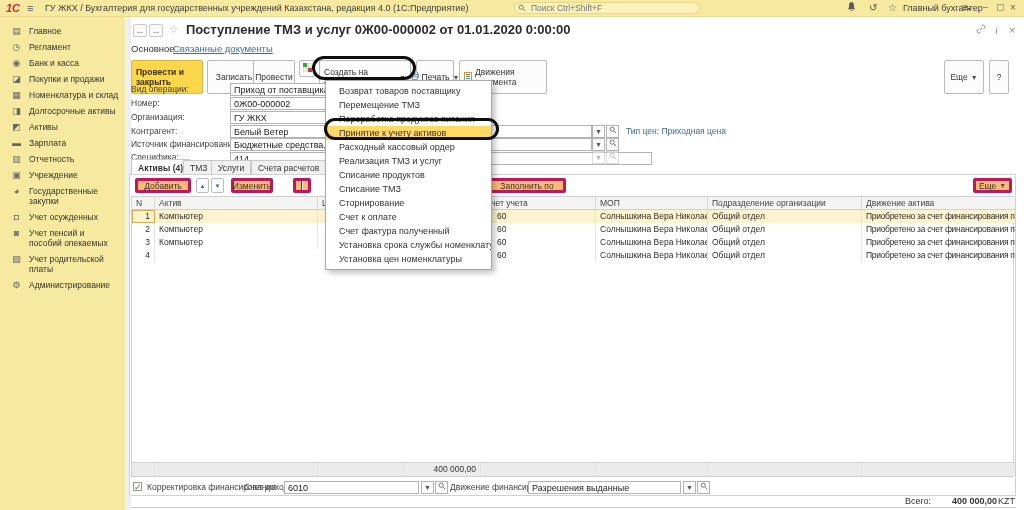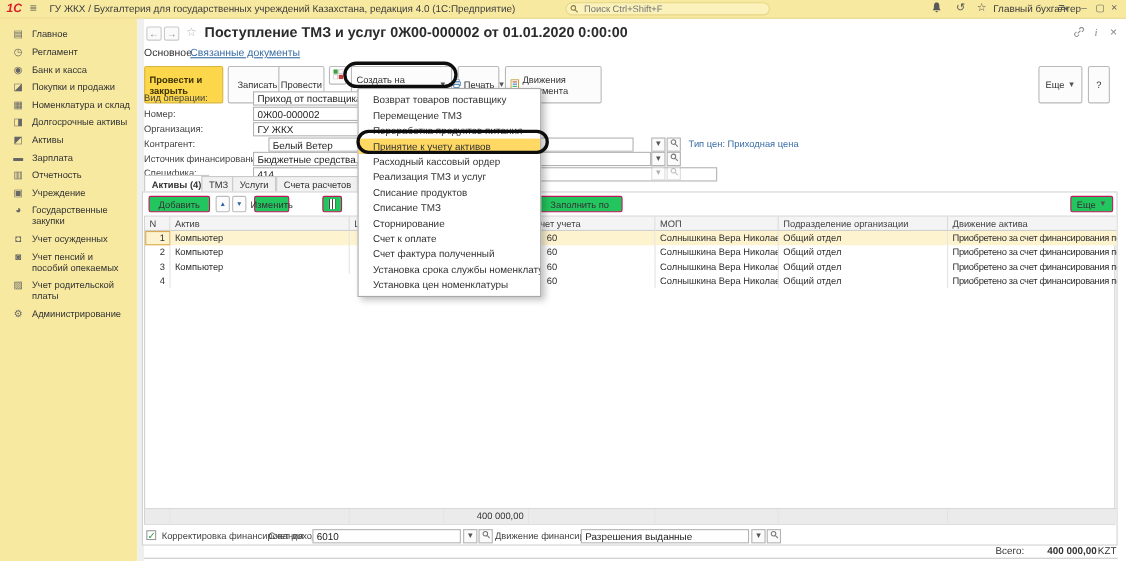--- a/index.html
+++ b/index.html
@@ -39,21 +39,21 @@
   .finput{height:13px;border:1px solid #b3b3b3;background:#fff;font-size:9px;color:#222;line-height:12px;padding-left:3px;overflow:hidden;white-space:nowrap}
   .fbtn{width:13px;height:13px;border:1px solid #b3b3b3;background:#fbfbfb;text-align:center;line-height:12px;font-size:7px;color:#555}
   .fbtn.dis{opacity:.45}
   .pricetype{font-size:8.5px;color:#3a6ea5}
   
   .tab{height:15px;border:1px solid #c9c9c9;border-bottom:none;background:#f1f1f1;font-size:8.5px;color:#333;
        display:flex;align-items:center;padding:0 6px}
   .tab.active{background:#fff;font-weight:bold;height:16px}
   
   .panel{left:129px;top:174px;width:887px;height:322px;border:1px solid #d2d2d2;background:#fff}
-  .gbtn{height:15px;background:#22c55e;border:1px solid #be185d;border-radius:2px;font-size:8.5px;color:#333;
+  .gbtn{height:15px;background:#fdba74;border:3px solid #be185d;border-radius:2px;font-size:8.5px;color:#333;
         display:flex;align-items:center;justify-content:center;padding:0 5px}
   .arrbtn{width:13px;height:15px;border:1px solid #bcbcbc;border-radius:2px;background:#fcfcfc;color:#2e64a5;font-size:6px;text-align:center;line-height:14px}
   .barcode{width:12px;height:9px;background:repeating-linear-gradient(90deg,#444 0 1px,#fff 1px 3px)}
   .grid{left:131px;top:196px;width:883px;height:281px;border:1px solid #cfcfcf;background:#fff;font-size:8.5px}
   .gh{position:absolute;top:0;height:13px;background:#f4f4f4;border-right:1px solid #d8d8d8;border-bottom:1px solid #cfcfcf;
       color:#444;padding:1px 0 0 4px;box-sizing:border-box;overflow:hidden;white-space:nowrap}
   .grow{position:absolute;left:0;width:883px;height:13px}
   .gc{position:absolute;top:0;height:13px;border-right:1px solid #e3e3e3;padding:1px 4px 0 4px;box-sizing:border-box;
       overflow:hidden;white-space:nowrap;color:#2f2f2f}
   .grow.sel .gc{background:#fdf3cf}
@@ -217,21 +217,21 @@
 <span class="abs flabel" style="left:131px;top:84px">Вид операции:</span>
 <div class="abs finput" style="left:230px;top:83px;width:240px">Приход от поставщика</div>
 
 <span class="abs flabel" style="left:131px;top:98px">Номер:</span>
 <div class="abs finput" style="left:230px;top:97px;width:240px">0Ж00-000002</div>
 
 <span class="abs flabel" style="left:131px;top:112px">Организация:</span>
 <div class="abs finput" style="left:230px;top:111px;width:240px">ГУ ЖКХ</div>
 
 <span class="abs flabel" style="left:131px;top:126px">Контрагент:</span>
-<div class="abs finput" style="left:244px;top:125px;width:332px">Белый Ветер</div>
+<div class="abs finput" style="left:230px;top:125px;width:362px">Белый Ветер</div>
 <div class="abs fbtn" style="left:592px;top:125px">▼</div>
 <div class="abs fbtn" style="left:606px;top:125px"><svg width="8" height="8" viewBox="0 0 10 10">
       <circle cx="4" cy="4" r="2.6" fill="none" stroke="#777" stroke-width="1.2"></circle>
       <line x1="6.2" y1="6.2" x2="9" y2="9" stroke="#777" stroke-width="1.2"></line>
     </svg></div>
 <span class="abs pricetype" style="left:626px;top:126px">Тип цен: Приходная цена</span>
 
 <span class="abs flabel" style="left:131px;top:139px">Источник финансирования:</span>
 <div class="abs finput" style="left:230px;top:138px;width:362px">Бюджетные средства, за исключен</div>
 <div class="abs fbtn" style="left:592px;top:138px">▼</div>
@@ -252,21 +252,21 @@
 <div class="abs tab" style="left:183px;top:160px">ТМЗ</div>
 <div class="abs tab" style="left:211px;top:160px">Услуги</div>
 <div class="abs tab" style="left:251px;top:160px">Счета расчетов</div>
 <div class="abs tab" style="left:325px;top:160px">Дополнительно</div>
 
 <div class="abs panel"></div>
 
 <div class="abs gbtn" style="left:135px;top:178px;width:56px">Добавить</div>
 <div class="abs arrbtn" style="left:196px;top:178px">▲</div>
 <div class="abs arrbtn" style="left:211px;top:178px">▼</div>
-<div class="abs gbtn" style="left:231px;top:178px;width:32px">Изменить</div>
+<div class="abs gbtn" style="left:231px;top:178px;width:42px">Изменить</div>
 <div class="abs gbtn" style="left:293px;top:178px;width:18px">
     <span class="barcode"></span>
   </div>
 <div class="abs gbtn" style="left:488px;top:178px;width:78px">Заполнить по</div>
 <div class="abs gbtn" style="left:973px;top:178px;width:39px">
   <span>Еще</span>
     <span class="caret">▼</span>
 </div>
 
 <div class="abs grid">

